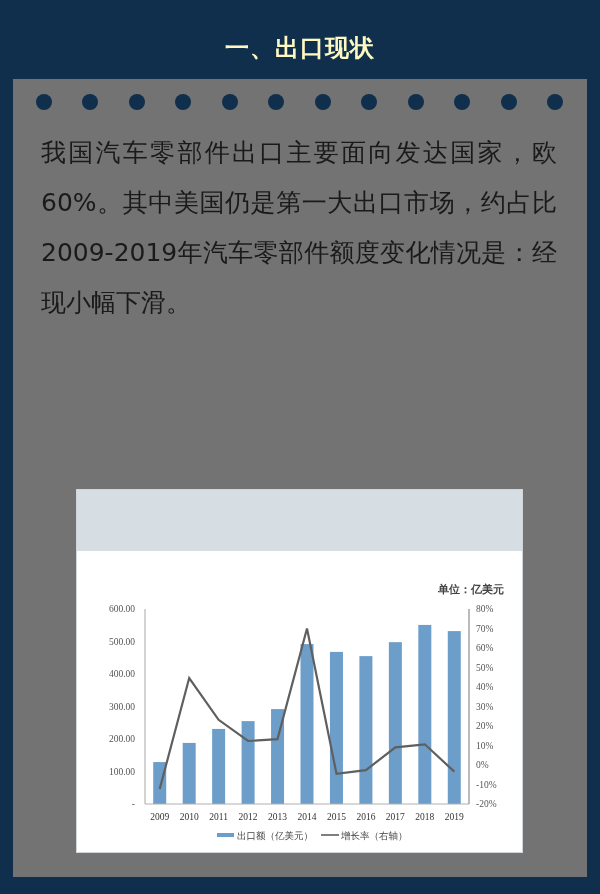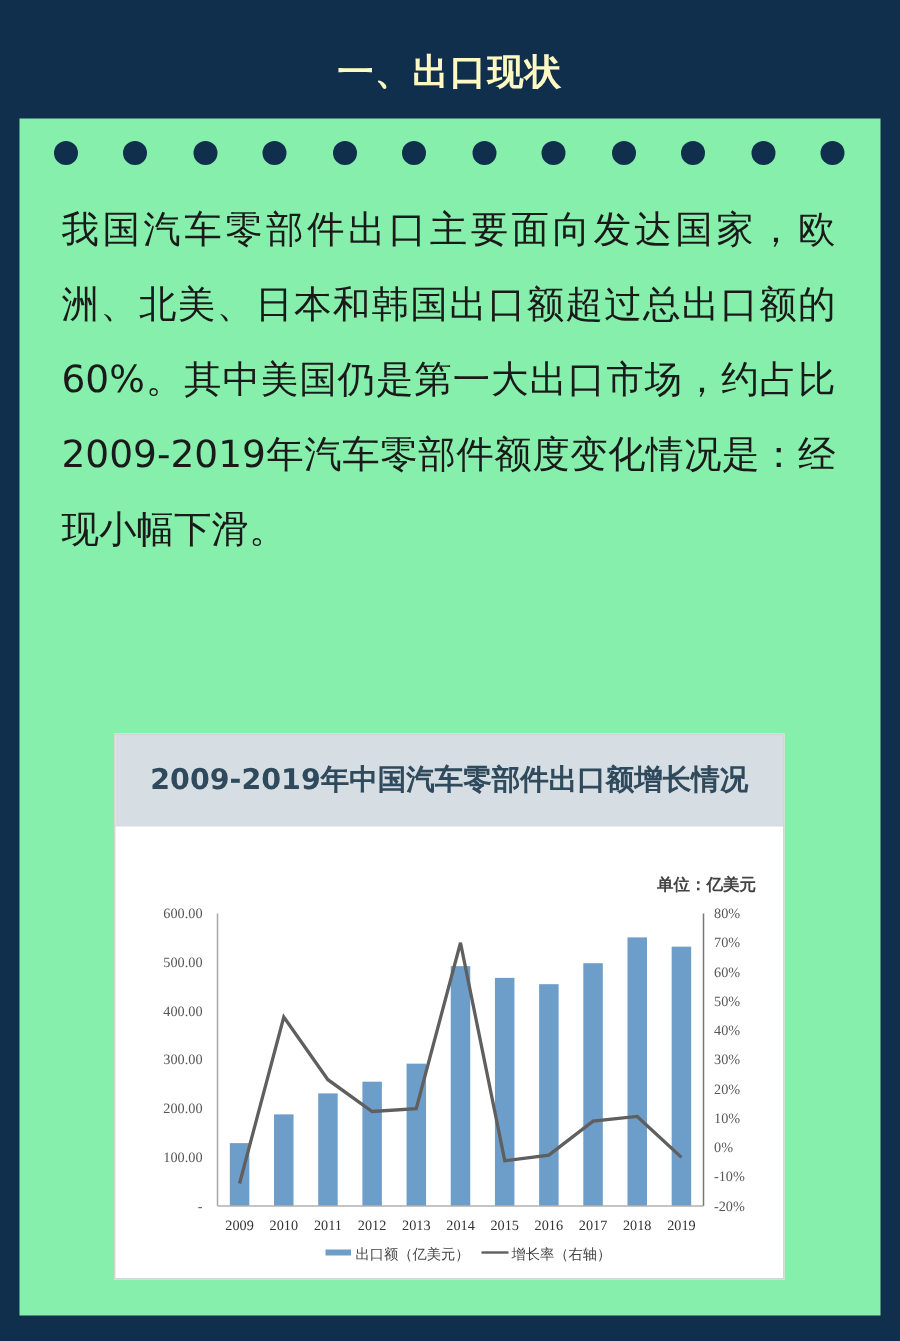--- a/index.html
+++ b/index.html
@@ -8,21 +8,21 @@
     background: #0f2f4c;
     font-family: "DejaVu Sans", "Liberation Sans", sans-serif;
   }
   .page-title {
     position: absolute; left: 0; top: 30px; width: 600px; text-align: center;
     color: #fef9c3; font-size: 24px; font-weight: bold; line-height: 36px;
     letter-spacing: 1px;
   }
   .card {
     position: absolute; left: 13px; top: 79px; width: 574px; height: 798px;
-    background: #86efac;
+    background: #737373;
   }
   .dots { position: absolute; left: 0; top: 0; width: 574px; height: 46px; }
   .dot {
     position: absolute; width: 16px; height: 16px; border-radius: 50%;
     top: 15px;
   }
   .body-text {
     position: absolute; left: 28px; top: 49px; width: 516px;
     color: #1a1a1a; font-size: 25px; line-height: 50px;
   }
@@ -63,29 +63,27 @@
       <div class="dot" style="left: 301.727px; background: rgb(15, 47, 76);"></div>
       <div class="dot" style="left: 348.182px; background: rgb(15, 47, 76);"></div>
       <div class="dot" style="left: 394.636px; background: rgb(15, 47, 76);"></div>
       <div class="dot" style="left: 441.091px; background: rgb(15, 47, 76);"></div>
       <div class="dot" style="left: 487.545px; background: rgb(15, 47, 76);"></div>
       <div class="dot" style="left: 534px; background: rgb(15, 47, 76);"></div>
     </div>
 
   <div class="body-text">
     <div class="body-line">我国汽车零部件出口主要面向发达国家，欧</div>
-    <div class="body-line">洲、北美、日本和韩国出口额超过总出口额的</div>
     <div class="body-line">60%。其中美国仍是第一大出口市场，约占比</div>
     <div class="body-line">2009-2019年汽车零部件额度变化情况是：经</div>
     <div class="body-line last">现小幅下滑。</div>
   </div>
 
   <div class="chart-box">
     <div class="chart-title-band"></div>
-    <div class="chart-title">2009-2019年中国汽车零部件出口额增长情况</div>
     <svg class="chart-svg" id="chart-svg" width="445" height="362" viewBox="0 0 445 362" xmlns="http://www.w3.org/2000/svg">
         <text x="361" y="103" font-size="11" font-weight="bold" fill="#444">单位：亿美元</text>
         <rect x="76.22727272727272" y="272.075" width="13" height="41.92500000000001" fill="#6d9ec9"></rect>
         <rect x="105.68181818181819" y="252.9" width="13" height="61.099999999999994" fill="#6d9ec9"></rect>
         <rect x="135.13636363636363" y="238.925" width="13" height="75.07499999999999" fill="#6d9ec9"></rect>
         <rect x="164.5909090909091" y="231.125" width="13" height="82.875" fill="#6d9ec9"></rect>
         <rect x="194.04545454545453" y="219.1" width="13" height="94.9" fill="#6d9ec9"></rect>
         <rect x="223.5" y="154.10000000000002" width="13" height="159.89999999999998" fill="#6d9ec9"></rect>
         <rect x="252.95454545454544" y="161.9" width="13" height="152.1" fill="#6d9ec9"></rect>
         <rect x="282.4090909090909" y="166.125" width="13" height="147.875" fill="#6d9ec9"></rect>

